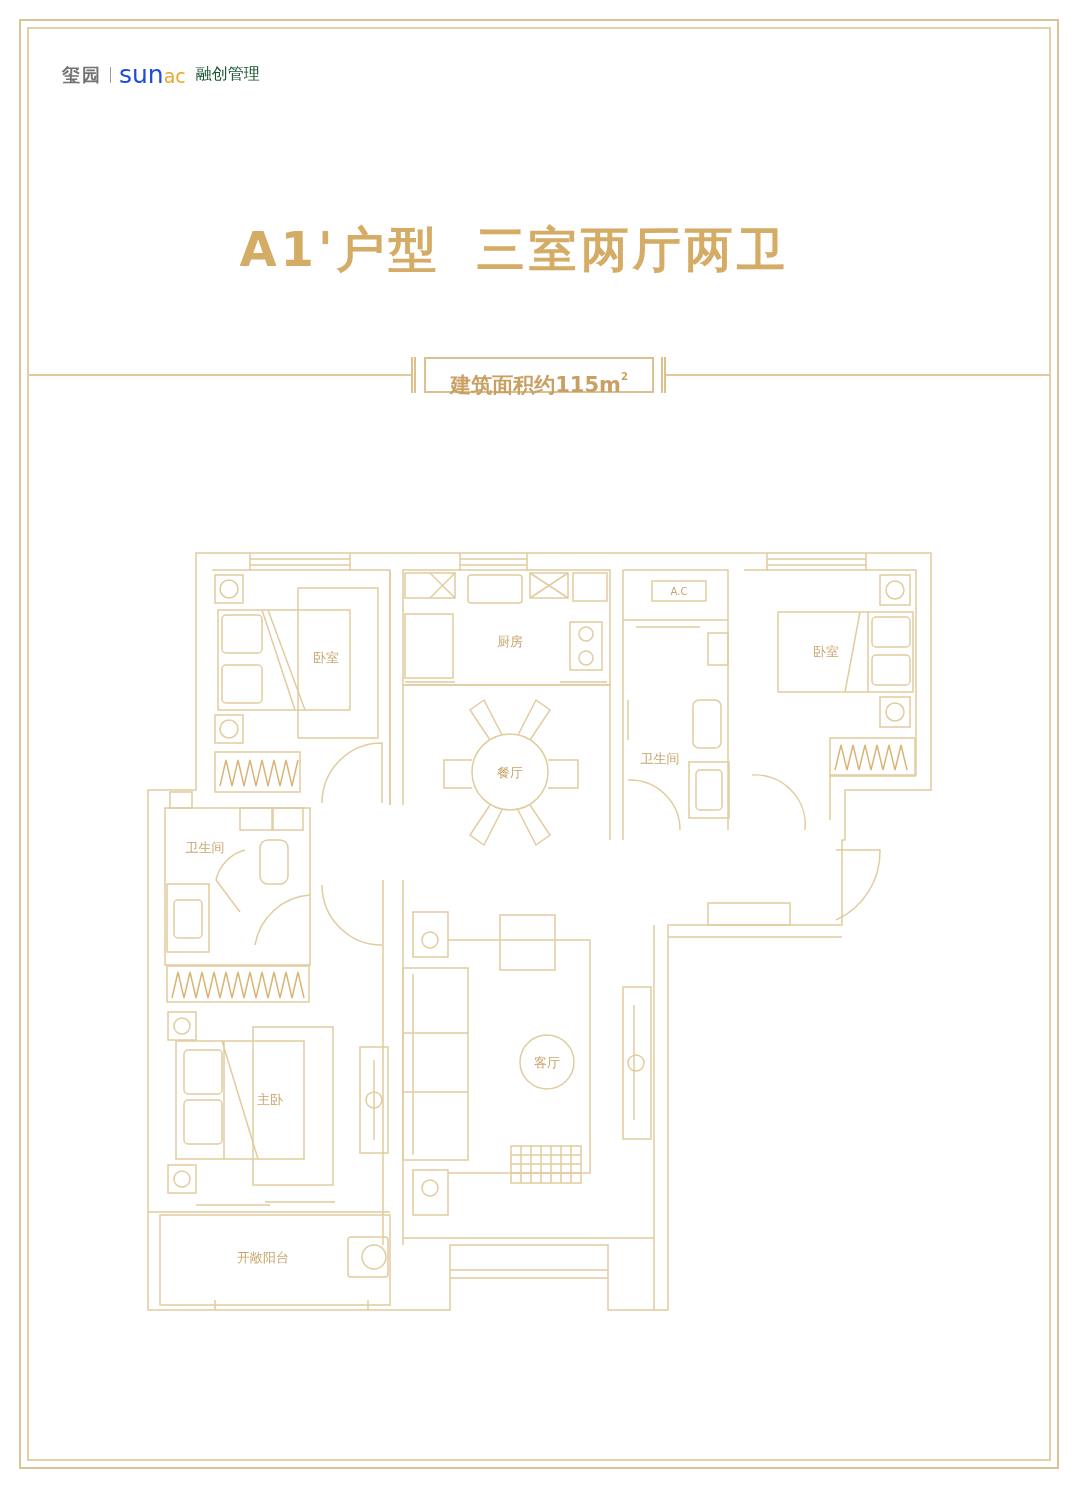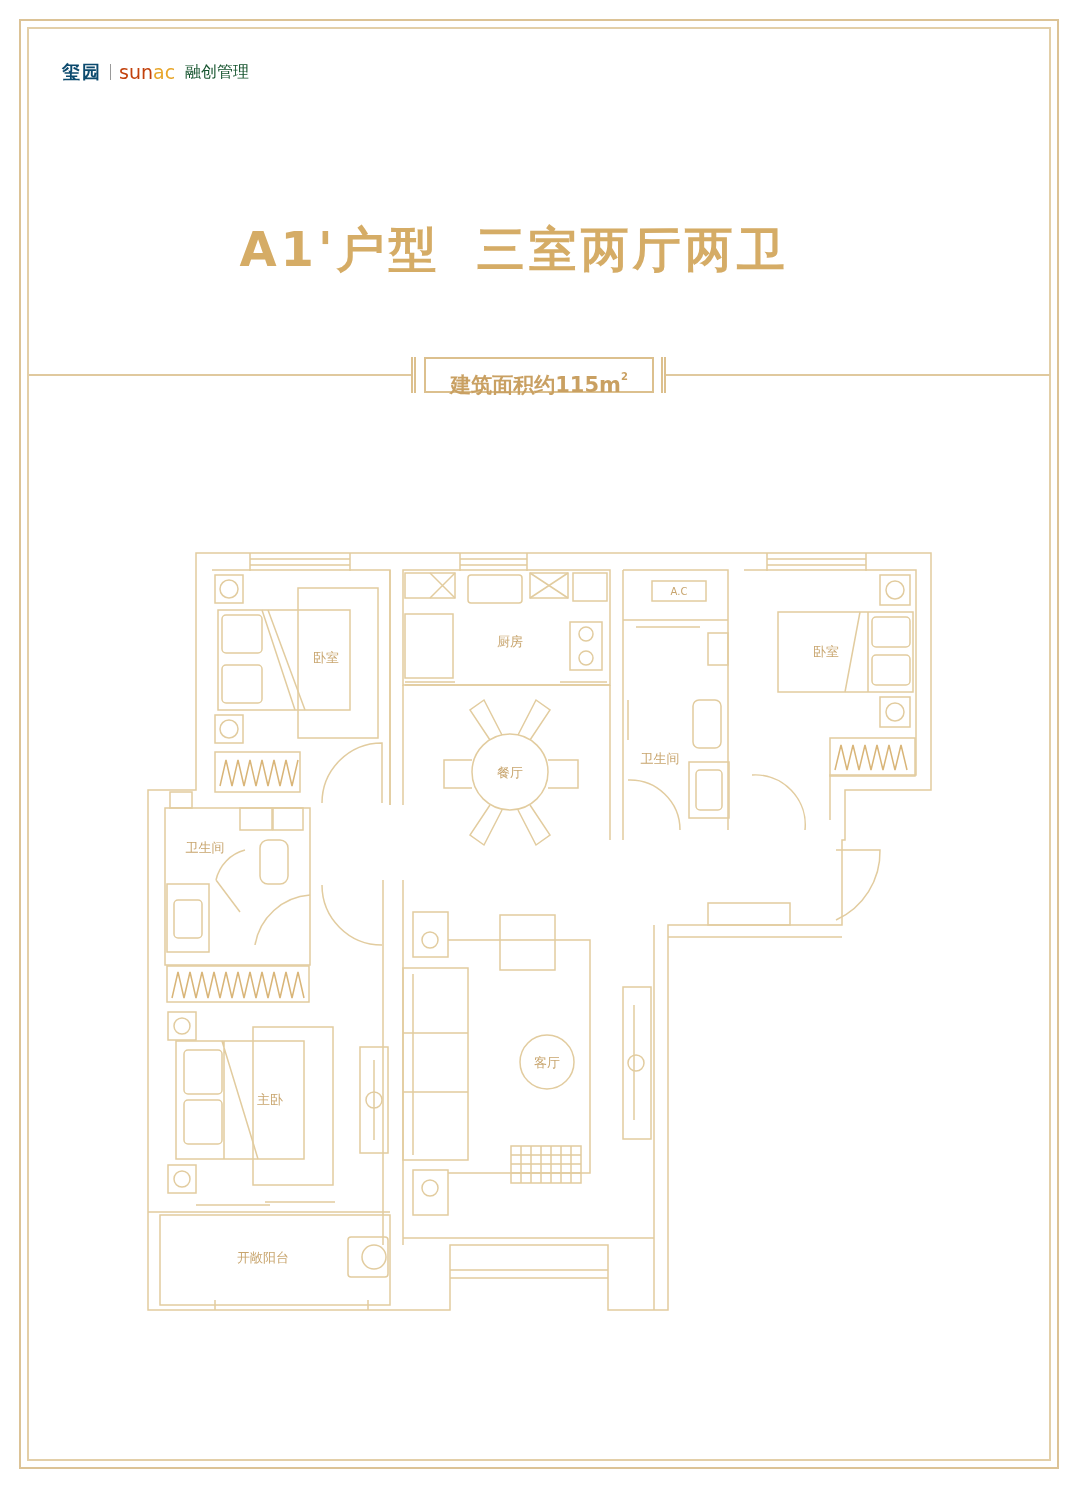--- a/index.html
+++ b/index.html
@@ -4,23 +4,23 @@
 <style>
   html, body { margin:0; padding:0; background:#ffffff; }
   body { width:1080px; height:1489px; position:relative; overflow:hidden;
          font-family:"DejaVu Sans","Liberation Sans",sans-serif; }
   .frame-outer { position:absolute; left:19px; top:19px; width:1040px; height:1450px;
                  border:2px solid #dcc396; box-sizing:border-box; }
   .frame-inner { position:absolute; left:27px; top:27px; width:1024px; height:1434px;
                  border:2px solid #e3cfa8; box-sizing:border-box; }
   .divider { position:absolute; top:374px; height:2px; background:#e0c99e; }
   .brand { position:absolute; left:62px; top:60px; display:flex; align-items:center; gap:8px; }
-  .brand-cn { font-family:"DejaVu Serif","Liberation Serif",serif; font-weight:bold; font-size:18px; color:#0c4a6e; letter-spacing:2px; }
+  .brand-cn { font-family:"DejaVu Serif","Liberation Serif",serif; font-weight:bold; font-size:18px; color:#737373; letter-spacing:2px; }
   .brand-sep { width:1px; height:16px; background:#9a9a9a; }
-  .brand-sun { font-size:19px; color:#c2410c; letter-spacing:0px; }
+  .brand-sun { font-size:25px; color:#1d4ed8; letter-spacing:0px; }
   .brand-ac { font-size:19px; color:#e8a62a;text-align:right; }
   .brand-mgmt { font-size:16px; color:#14532d; margin-left:2px; }
   .title { position:absolute; left:0; width:1028px; top:218px; text-align:center;
            font-size:48px; font-weight:bold; color:#d5ac66; letter-spacing:4px; }
   .title .gap { display:inline-block; width:36px; }
   .area-box { position:absolute; left:424px; top:357px; width:230px; height:36px;
               border:2px solid #dcc08e; box-sizing:border-box; text-align:center;
               line-height:36px; font-size:21px; color:#c9a062; font-weight:bold; }
   .area-box sup { font-size:10px; vertical-align:12px; }
   .bracket { position:absolute; top:357px; width:5px; height:36px; border-left:2px solid #dcc08e; border-right:2px solid #dcc08e; box-sizing:border-box; }

